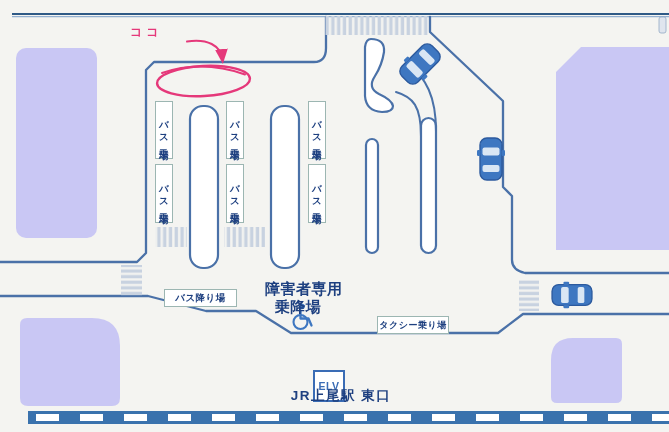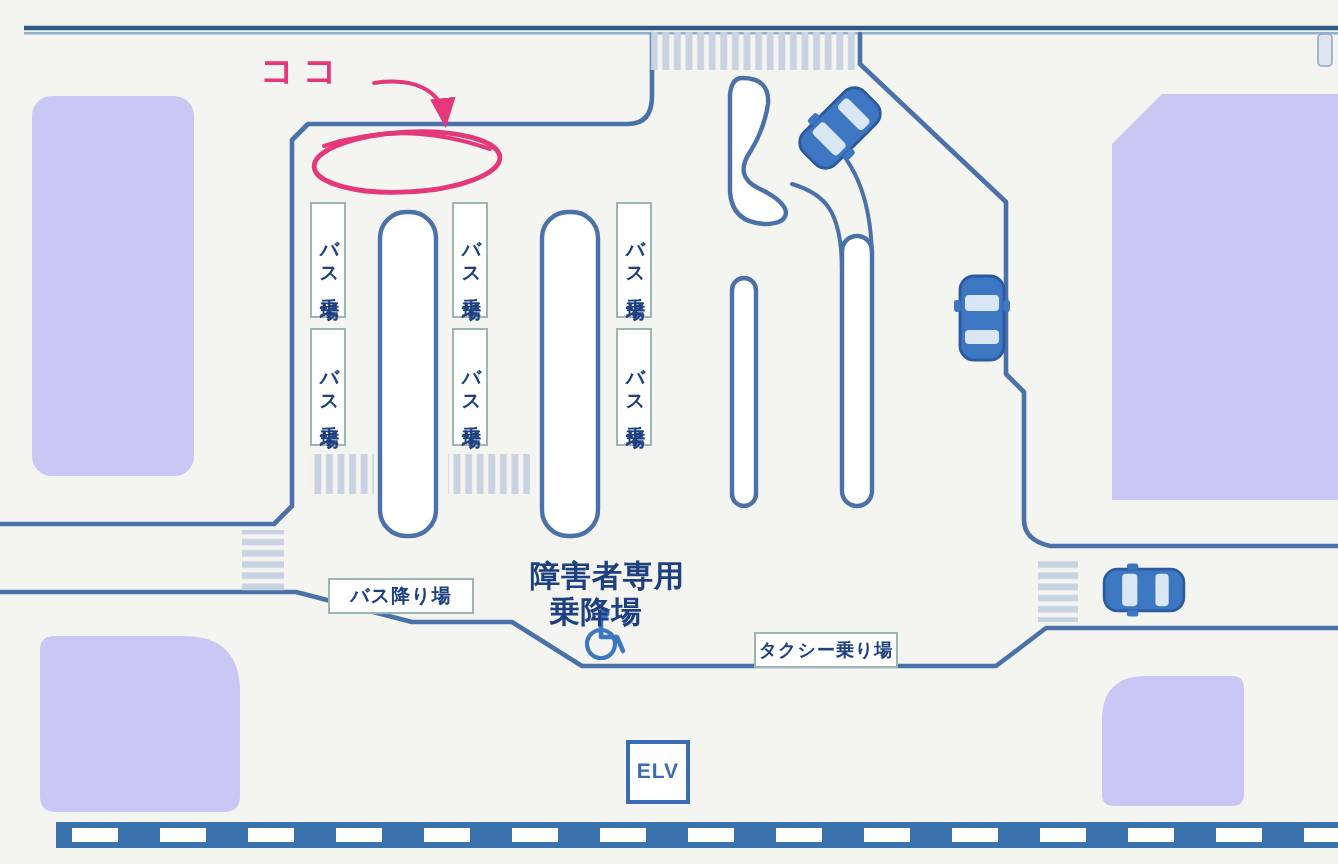--- a/index.html
+++ b/index.html
@@ -18,21 +18,21 @@
   .island{fill:#ffffff;stroke:var(--road,#4a71a8);stroke-width:2.2;}
   .building{fill:var(--building,#c9c7f4);}
   .pinkline{fill:none;stroke:var(--pink,#e5387a);stroke-width:2.4;stroke-linecap:round;}
   .pinkline-thin{fill:none;stroke:var(--pink,#e5387a);stroke-width:2;stroke-linecap:round;}
   .carbody{fill:var(--car,#3e77c1);stroke:var(--car-dark,#2c5a9e);stroke-width:1.4;}
   .carglass{fill:#d9e6f4;}
   .wheelline{fill:none;stroke:var(--car,#3e77c1);stroke-width:2.3;stroke-linecap:round;stroke-linejoin:round;}
 
   
   .lbl{position:absolute;color:var(--navy-text,#1e4080);font-weight:bold;white-space:nowrap;}
-  .koko{color:var(--pink,#e5387a);font-size:17px;letter-spacing:4px;}
+  .koko{color:var(--pink,#e5387a);font-size:12px;letter-spacing:4px;}
   .box{
     position:absolute;background:#fff;border:1.3px solid var(--bus-box-border,#9cb6b2);
     display:flex;align-items:center;justify-content:center;
     color:var(--navy-text,#1e4080);font-weight:bold;box-sizing:border-box;
   }
   .vbox{writing-mode:vertical-rl;text-orientation:upright;font-size:9.5px;letter-spacing:3px;line-height:1;}
   .hbox{font-size:9px;letter-spacing:0.5px;}
   .elvbox{border:2.4px solid var(--elv-blue,#3a6cb5);color:var(--elv-blue,#3a6cb5);font-size:10.5px;letter-spacing:0.5px;}
   .disabled-lbl{font-size:15px;line-height:1.2;text-align:center;letter-spacing:0.5px;}
   .station-lbl{font-size:13.5px;letter-spacing:1.5px;text-align:center;}
@@ -119,13 +119,14 @@
   <div class="box hbox" style="left:164px;top:289px;width:73px;height:18px;font-size:9.5px;">バス降り場</div>
   <div class="box hbox" style="left:377px;top:316px;width:72px;height:18px;">タクシー乗り場</div>
 
   <div class="lbl disabled-lbl" style="left:265px;top:280px;width:66px;">
     <div>障害者専用</div>
     <div>乗降場</div>
   </div>
 
   <div class="box elvbox" style="left:313px;top:338px;width:32px;height:32px;margin-top:32px;">ELV</div>
 
+  <div class="lbl station-lbl" style="left:241px;top:387px;width:200px;">JR上尾駅 東口</div>
 </div>
 
 </body></html>

